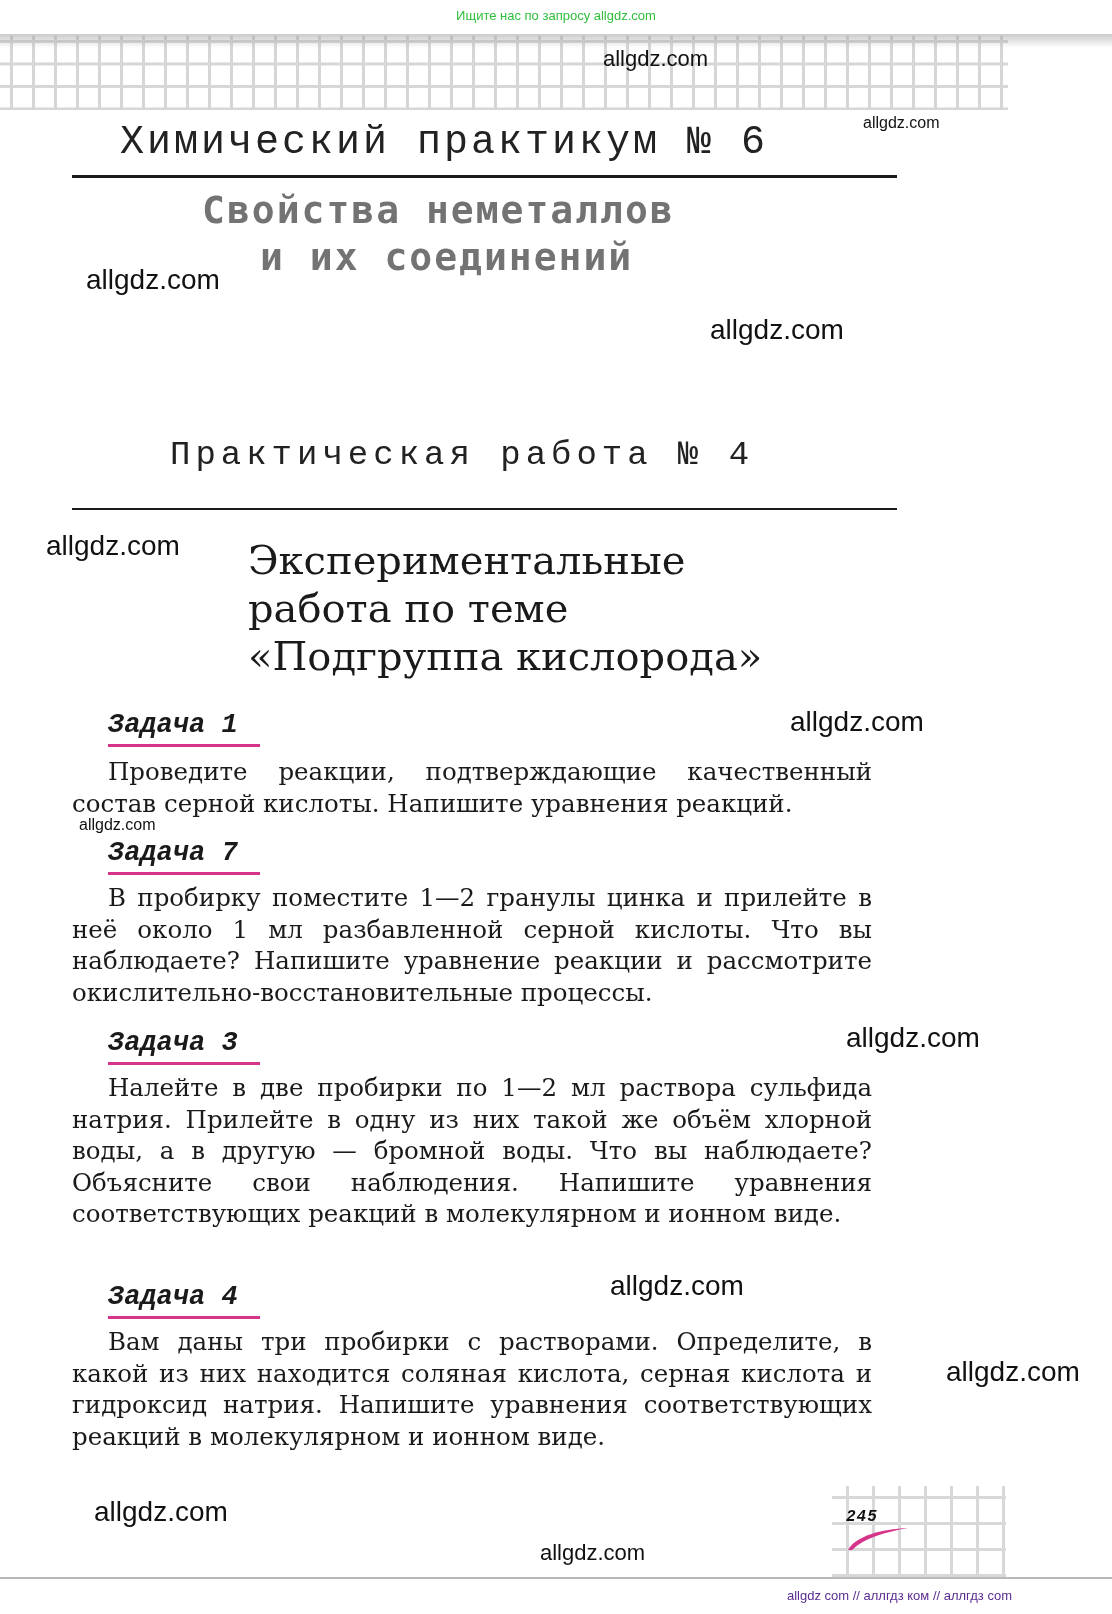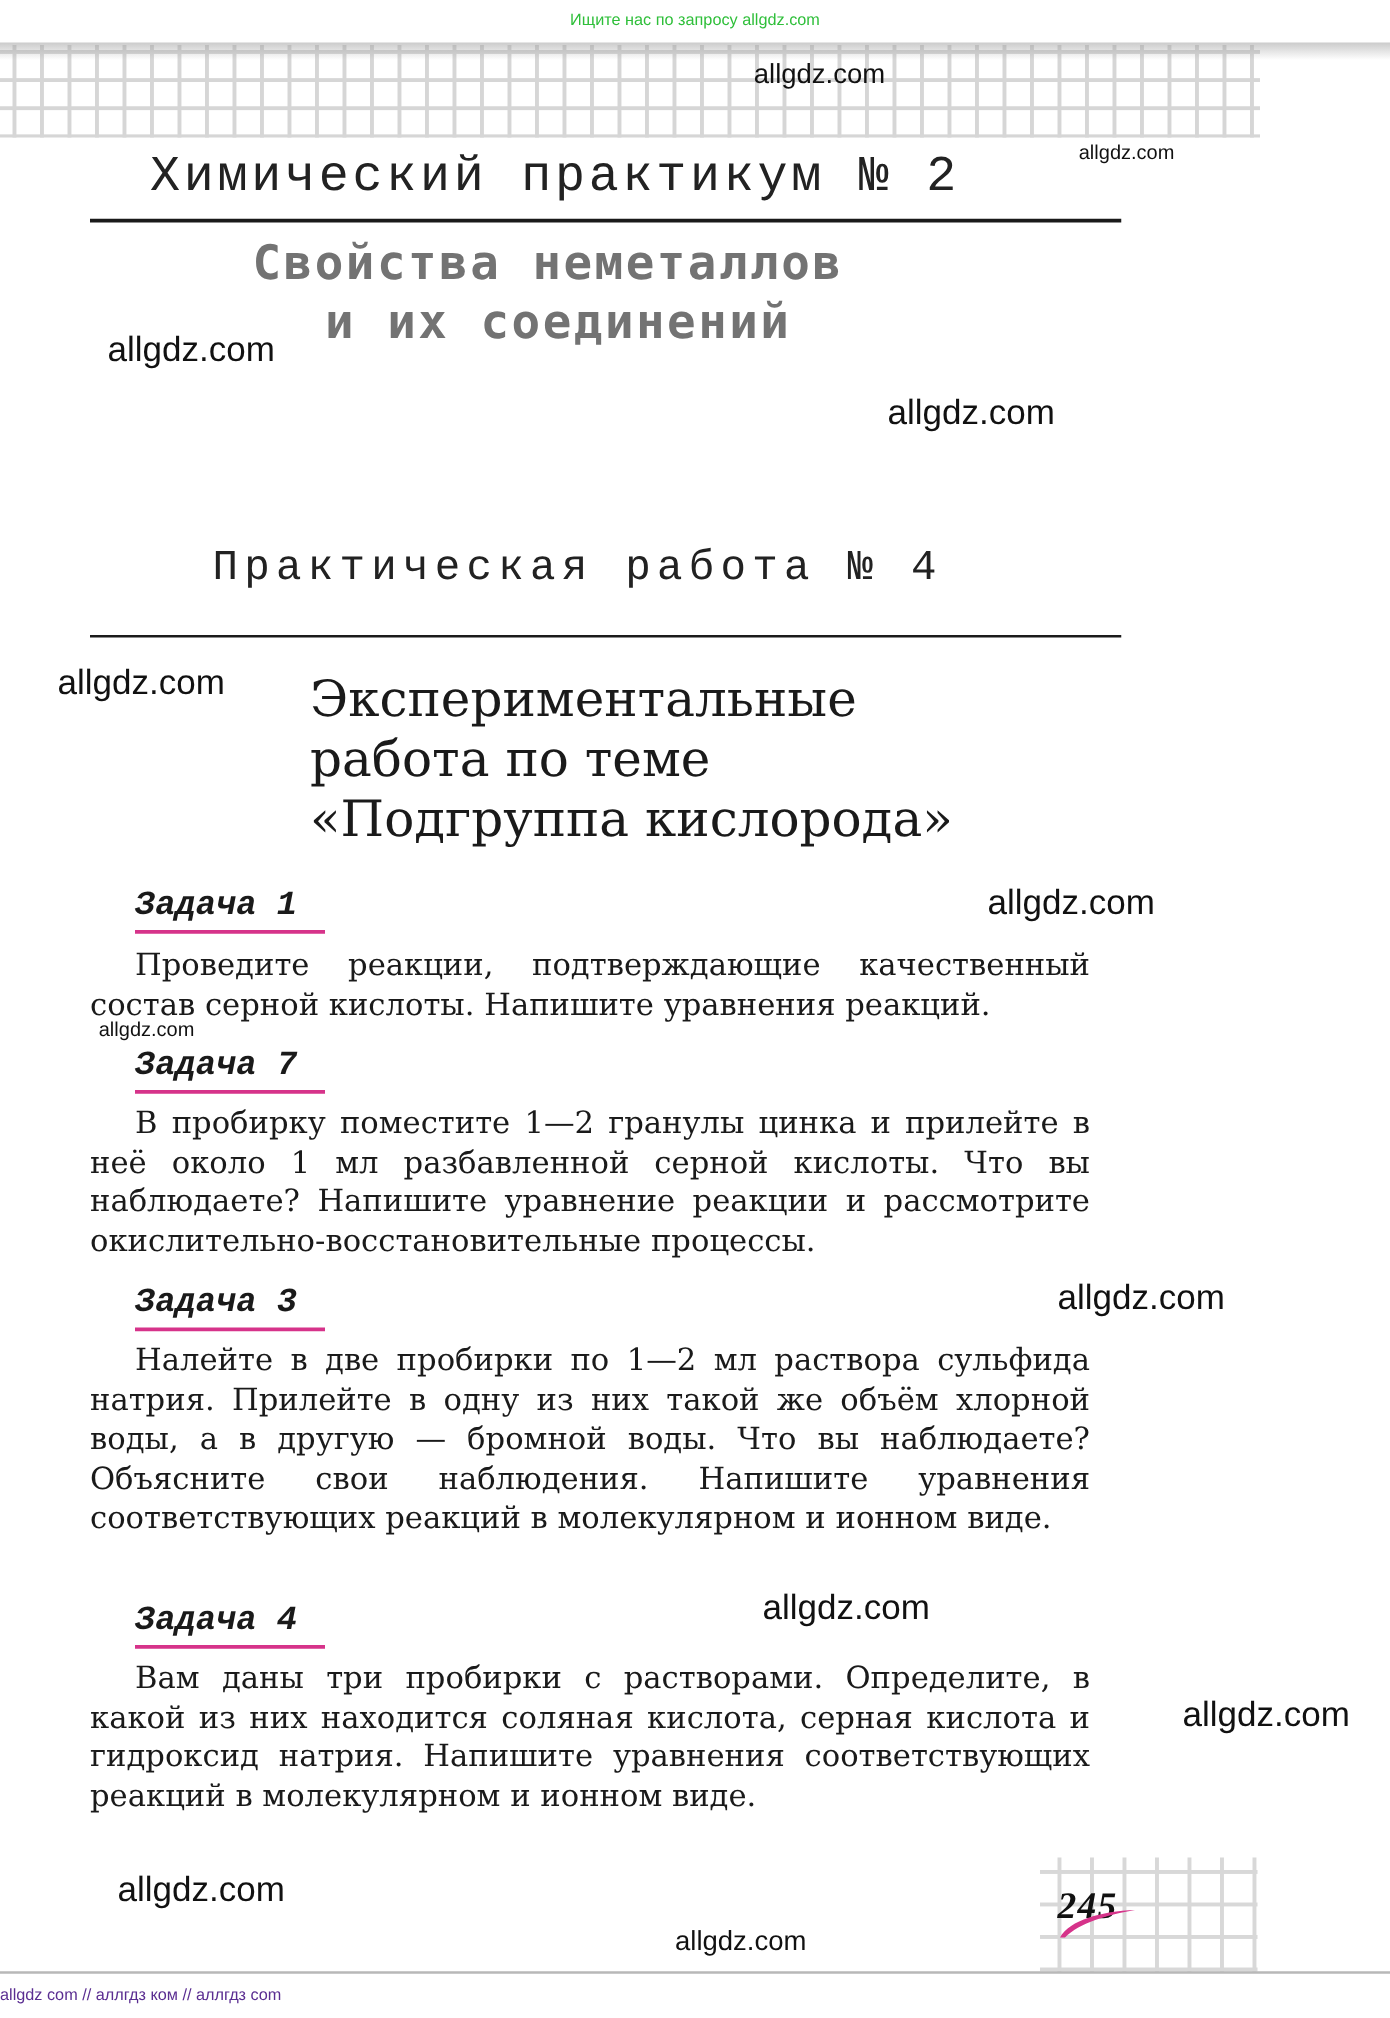--- a/index.html
+++ b/index.html
@@ -64,28 +64,28 @@
     
     .bottom-grid {
       top: 1486px; left: 832px; width: 174px; height: 92px;
       background-image:
         linear-gradient(to right, #d8d8d8 0 3px, transparent 3px),
         linear-gradient(to bottom, #d8d8d8 0 3px, transparent 3px);
       background-size: 26px 26px, 26px 26px;
       background-position: 14px 0, 0 10px;
     }
     .page-number {
-      top: 1508px; left: 846px; font-family: Liberation Serif, serif; font-style: italic;
-      font-weight: bold; font-size: 30px; color: #111; letter-spacing: 1px;
+      top: 1508px; left: 846px; font-family: Liberation Mono, monospace; font-style: italic;
+      font-weight: bold; font-size: 16px; color: #111; letter-spacing: 1px;
     }
     .page-swoosh { top: 1526px; left: 846px; }
 
     .footer-line { top: 1577px; left: 0; width: 1112px; height: 2px; background: #b8b8b8; }
     .footer-text {
-      top: 1588px; left: 0; width: 1012px; text-align: left;
+      top: 1588px; left: 0; width: 1012px; text-align: right;
       font-family: "Liberation Sans", sans-serif; font-size: 13px; color: #5a2d91;
     }
   </style>
 </head>
 <body>
 
 <div class="abs top-promo">Ищите нас по запросу allgdz.com</div>
 
 <div class="abs top-grid"></div>
 <div class="abs top-shadow"></div>
@@ -96,21 +96,21 @@
 <div class="abs watermark" style="top:314px;left:710px;font-size:28px;">allgdz.com</div>
 <div class="abs watermark" style="top:530px;left:46px;font-size:28px;">allgdz.com</div>
 <div class="abs watermark" style="top:706px;left:790px;font-size:28px;">allgdz.com</div>
 <div class="abs watermark" style="top:816px;left:79px;font-size:16px;">allgdz.com</div>
 <div class="abs watermark" style="top:1022px;left:846px;font-size:28px;">allgdz.com</div>
 <div class="abs watermark" style="top:1270px;left:610px;font-size:28px;">allgdz.com</div>
 <div class="abs watermark" style="top:1356px;left:946px;font-size:28px;">allgdz.com</div>
 <div class="abs watermark" style="top:1496px;left:94px;font-size:28px;">allgdz.com</div>
 <div class="abs watermark" style="top:1540px;left:540px;font-size:22px;">allgdz.com</div>
 
-<div class="abs section-title" style="top:120px;left:120px;font-size:40px;">Химический практикум № 2</div>
+<div class="abs section-title" style="top:120px;left:120px;font-size:40px;">Химический практикум № 6</div>
 <div class="abs rule" style="top:175px;left:72px;width:825px;"></div>
 
 <div class="abs pink-title" style="top:187px;left:202px;">Свойства неметаллов</div>
 <div class="abs pink-title" style="top:234px;left:260px;">и их соединений</div>
 
 <div class="abs section-title" style="top:436px;left:170px;font-size:34px;letter-spacing:5px;">Практическая работа № 4</div>
 <div class="abs rule" style="top:508px;left:72px;width:825px;height:2px;"></div>
 
 <div class="abs big-title" style="top:536px;left:248px;">Экспериментальные</div>
 <div class="abs big-title" style="top:584px;left:248px;">работа по теме</div>

